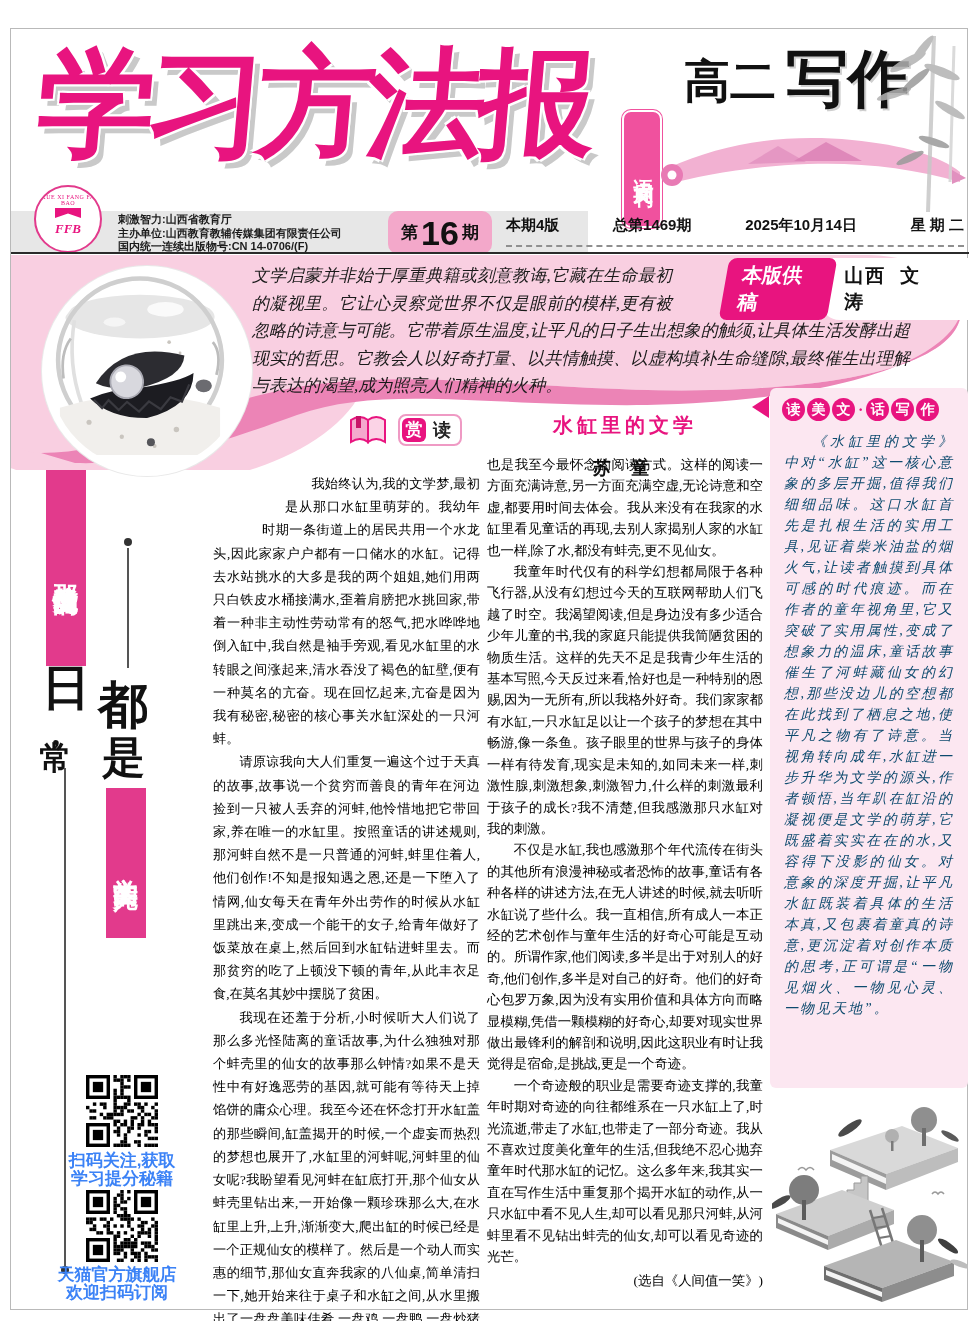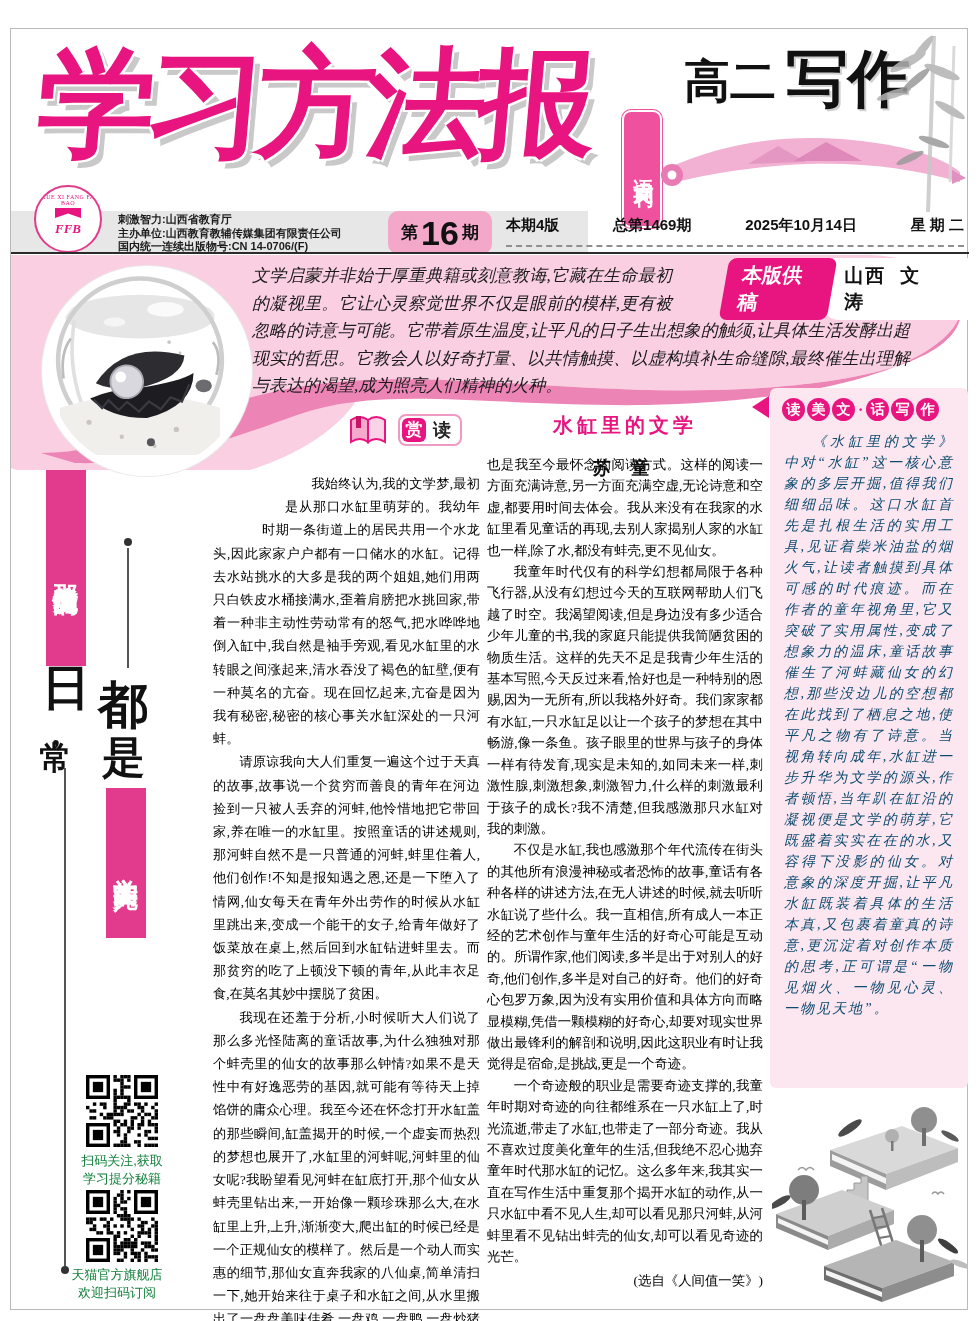--- a/index.html
+++ b/index.html
@@ -72,21 +72,21 @@
   .b-shi{left:102px;top:736px;font-size:43px;}
   .hl-line-l{left:64px;top:768px;width:2px;height:498px;background:#555;}
   .hl-dot-l{left:61px;top:1266px;width:8px;height:8px;border-radius:50%;background:#333;}
   .hl-dot-r{left:124px;top:538px;width:8px;height:8px;border-radius:50%;background:#333;}
   .hl-line-r{left:127px;top:548px;width:2px;height:120px;background:#555;}
 
   
   .qr{width:72px;height:72px;}
   .qr1{left:86px;top:1075px;} .qr2{left:86px;top:1190px;}
   .qrcap{width:150px;text-align:center;font-family:"Liberation Sans",sans-serif;
-    font-size:13px;font-weight:normal;line-height:18px;color:#15803d;}
+    font-size:17px;font-weight:bold;line-height:18px;color:#3b82f6;}
   .cap1{left:47px;top:1152px;} .cap2{left:42px;top:1266px;}
 
   
   .tagrow{left:348px;top:414px;display:flex;align-items:center;gap:8px;}
   .tagpill{display:flex;align-items:center;border:2px solid #ef9ac4;border-radius:8px;padding:2px;background:#fff;}
   .tagpill .c1{width:24px;height:24px;background:#e8147f;color:#fff;border-radius:6px;text-align:center;
     line-height:24px;font-size:17px;font-weight:bold;font-family:"Liberation Sans",sans-serif;}
   .tagpill .c2{padding:0 7px;font-size:18px;font-weight:bold;color:#222;
     font-family:"Liberation Sans",sans-serif;}
   .art-title{left:487px;top:412px;width:276px;text-align:center;color:#e8147f;

